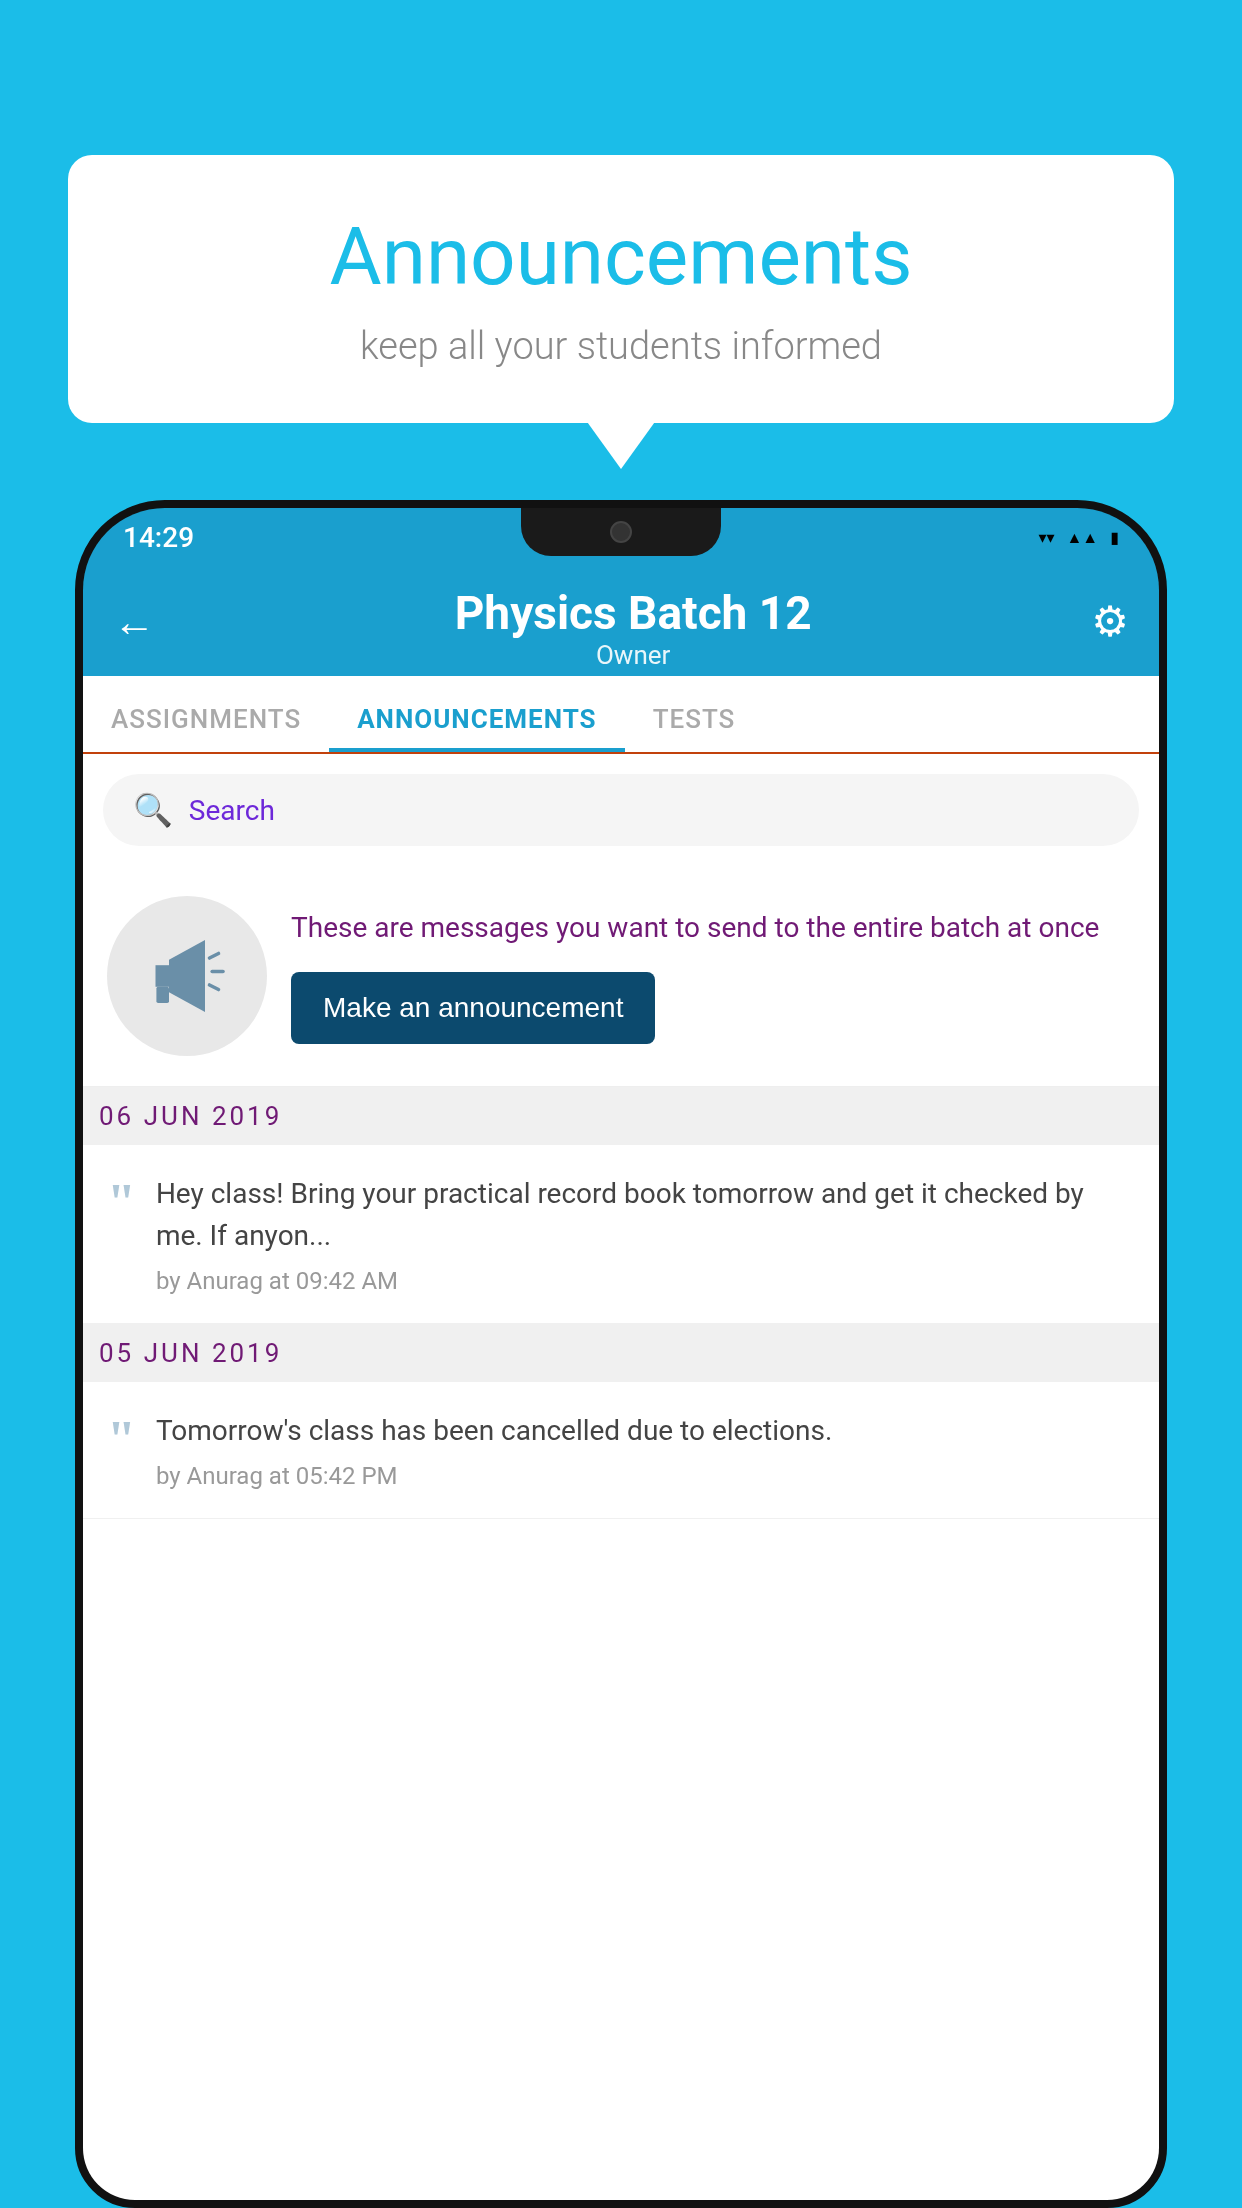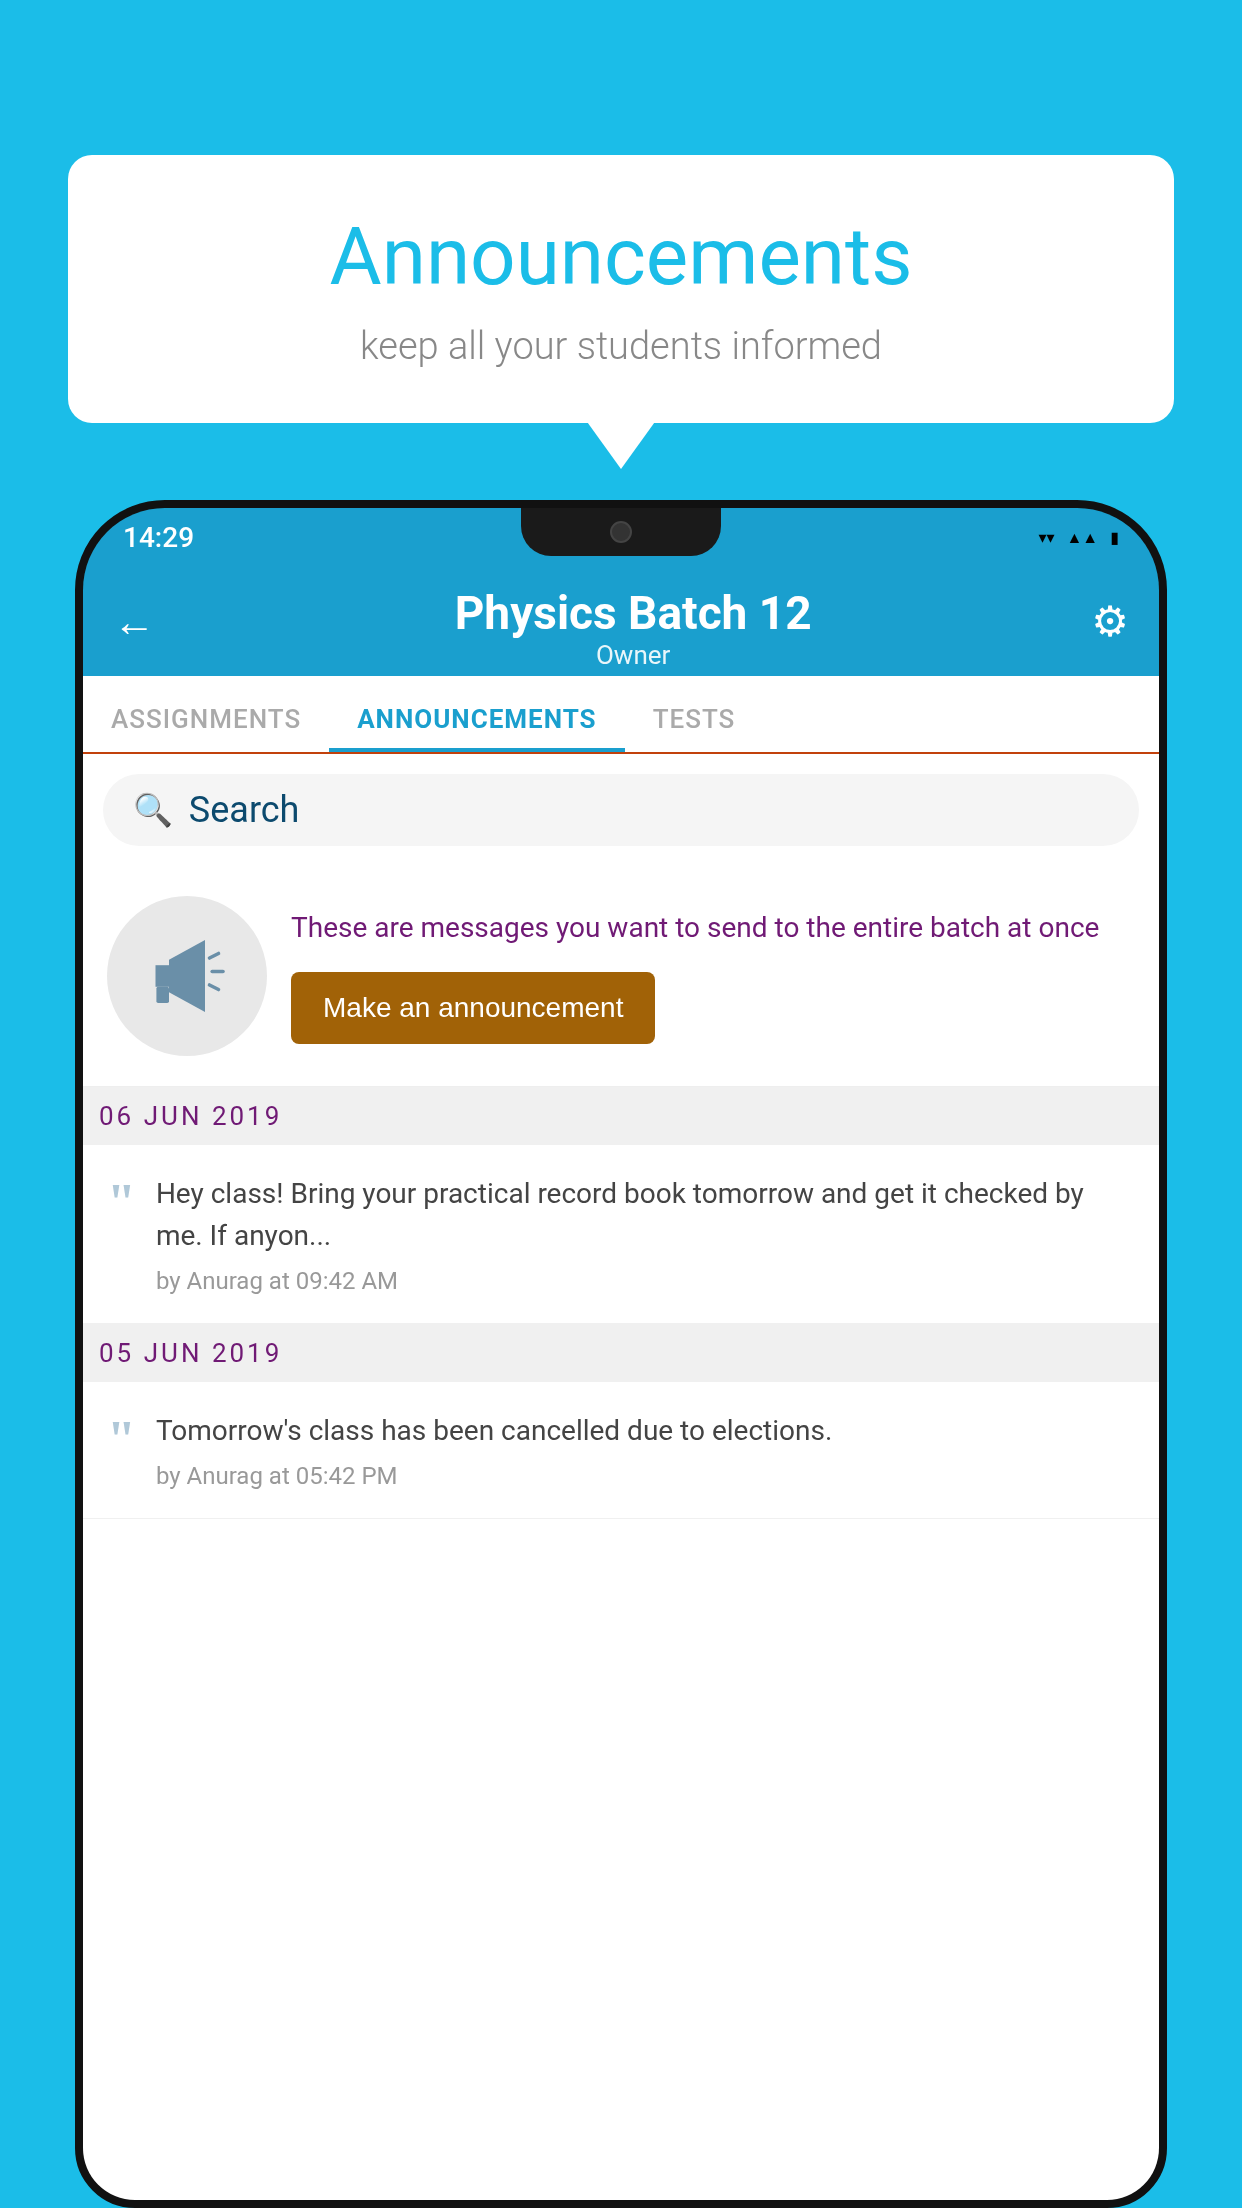--- a/index.html
+++ b/index.html
@@ -207,22 +207,22 @@
       padding: 0 30px;
       gap: 16px;
     }
 
     .search-icon-wrap {
       color: #999;
       font-size: 32px;
     }
 
     .search-text {
-      color: #0c4a6e;
-      font-size: 36px;
+      color: #6d28d9;
+      font-size: 28px;
     }
 
     
     .empty-state {
       display: flex;
       align-items: center;
       padding: 30px 24px;
       gap: 24px;
       border-bottom: 1px solid #eee;
     }
@@ -248,21 +248,21 @@
     }
 
     .empty-state-text {
       color: #701a75;
       font-size: 28px;
       line-height: 1.4;
       margin-bottom: 24px;
     }
 
     .make-announcement-btn {
-      background: #a16207;
+      background: #0c4a6e;
       color: white;
       border: none;
       border-radius: 8px;
       padding: 20px 32px;
       font-size: 28px;
       font-weight: 500;
       cursor: pointer;
     }
 
     

